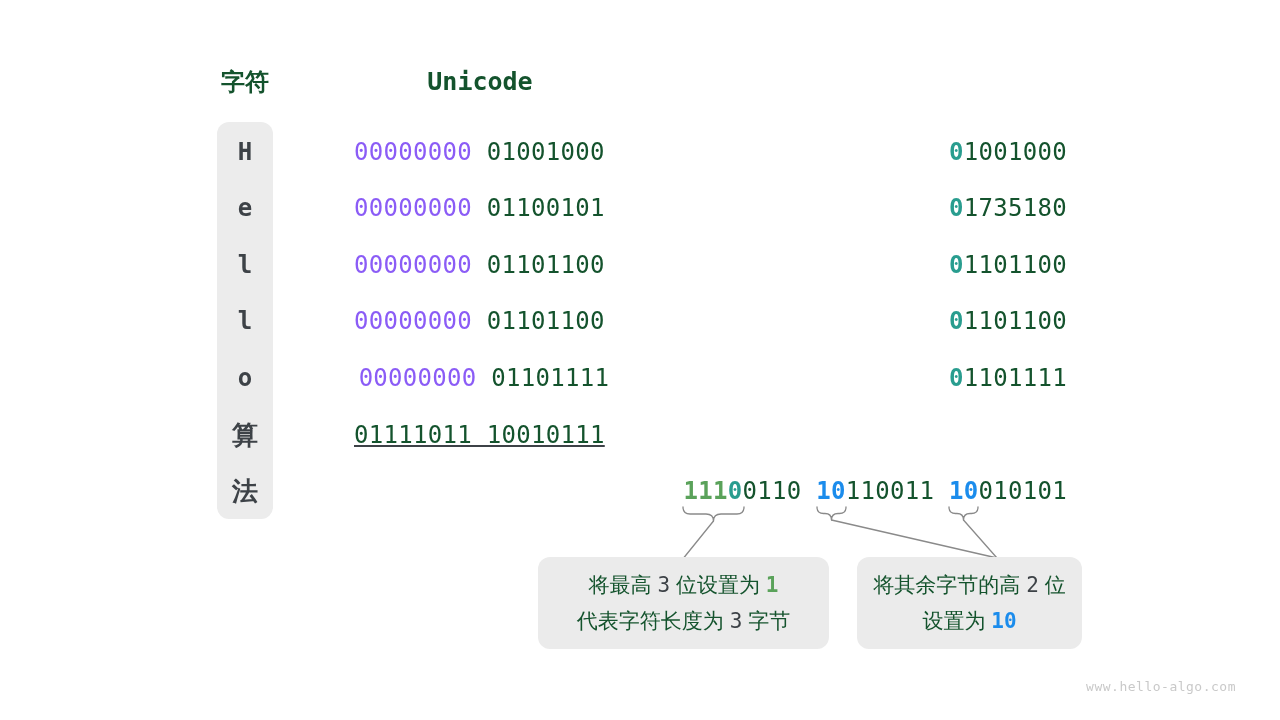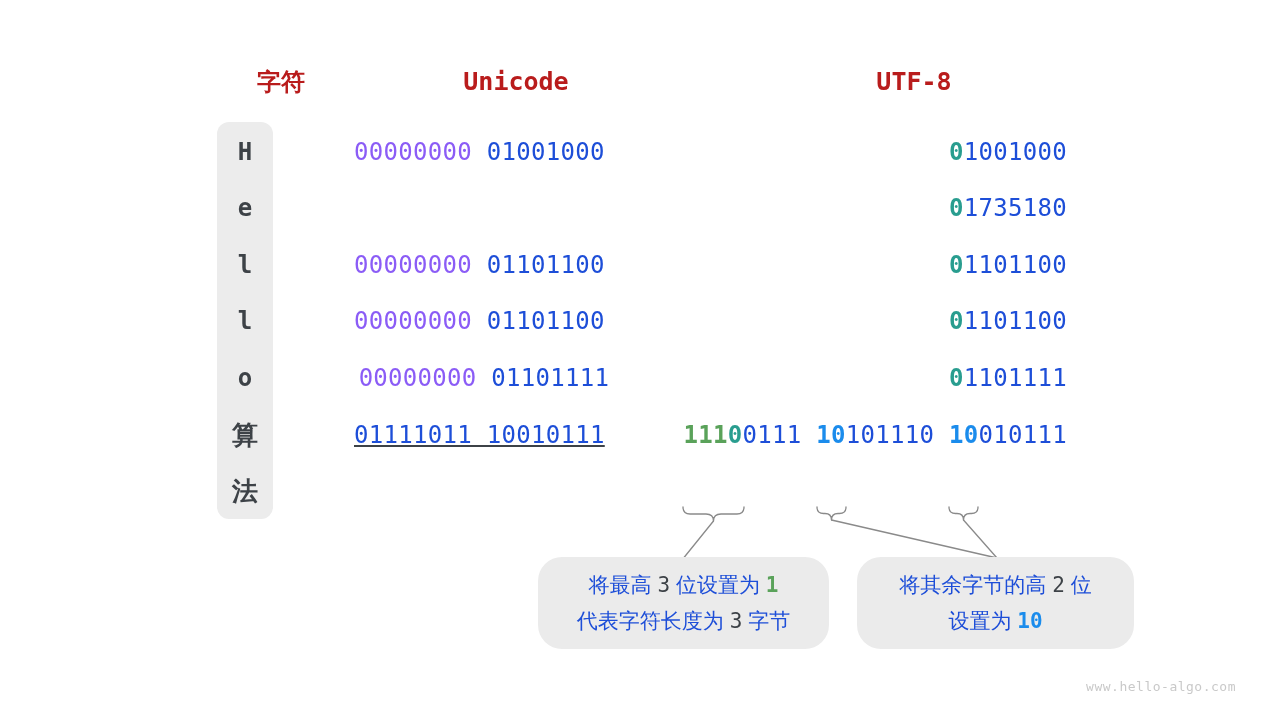--- a/index.html
+++ b/index.html
@@ -2,92 +2,92 @@
 <html><head>
 <meta charset="utf-8">
 <style>
   html,body{margin:0;padding:0;background:#ffffff;}
   #canvas{
     position:relative;width:1280px;height:720px;background:#ffffff;overflow:hidden;
     font-family:"DejaVu Sans Mono","Liberation Mono",monospace;
   }
   .hdr{
     position:absolute;top:66px;height:32px;line-height:32px;text-align:center;
-    font-weight:bold;font-size:25px;color:#b91c1c;margin-left:36px;
+    font-weight:bold;font-size:25px;color:#14532d;
   }
   .hdr-cjk{font-family:"Liberation Sans","DejaVu Sans",sans-serif;font-size:24px;}
   #char-col-bg{
     position:absolute;left:217px;top:122px;width:56px;height:397px;
     background:#ececec;border-radius:12px;
   }
   .char-cell{
     position:absolute;left:217px;width:56px;height:32px;line-height:32px;
     text-align:center;font-weight:bold;font-size:24px;color:#3d4247;
   }
   .char-cell.cjk{font-family:"Liberation Sans","DejaVu Sans",sans-serif;font-size:26px;}
   .bin{
     position:absolute;height:32px;line-height:32px;font-size:24px;
     letter-spacing:0.3px;white-space:pre;color:#3d4247;
   }
   .bin.unicode{left:354px;width:260px;text-align:left;}
   .bin.utf8{left:600px;width:467px;text-align:right;}
-  .c-dark{color:#1d4ed8;}
+  .c-dark{color:#14532d;}
   .c-gray{color:#8b5cf6;}
   .c-teal{color:#299d8f;font-weight:bold;}
   .c-green{color:#5aa25a;font-weight:bold;}
   .c-blue{color:#1b8cec;font-weight:bold;}
   #annot-svg{position:absolute;left:0;top:0;width:1280px;height:720px;}
   .callout{
-    position:absolute;top:557px;height:92px;background:#ebebeb;border-radius:24px;
+    position:absolute;top:557px;height:92px;background:#ebebeb;border-radius:12px;
     display:flex;flex-direction:column;justify-content:center;align-items:center;
     font-family:"Liberation Sans","DejaVu Sans",sans-serif;
     font-size:21px;color:#3d4247;
   }
   .callout .line{height:36px;line-height:36px;white-space:pre;text-align:center;}
   .callout .c-num{font-family:"DejaVu Sans Mono","Liberation Mono",monospace;color:#3d4247;}
   .callout .c-green-bold{font-family:"DejaVu Sans Mono","Liberation Mono",monospace;color:#5aa25a;font-weight:bold;}
   .callout .c-blue-bold{font-family:"DejaVu Sans Mono","Liberation Mono",monospace;color:#1b8cec;font-weight:bold;}
   #box1{left:538px;width:291px;}
-  #box2{left:857px;width:277px;}
+  #box2{left:857px;width:225px;}
   #watermark{
     position:absolute;right:44px;bottom:26px;font-size:13px;color:#c9c9c9;
     letter-spacing:0.5px;
   }
 </style>
 </head>
 <body>
 
 <div id="canvas">
 
   <div class="hdr hdr-cjk" style="left:217px;width:56px;">字符</div>
   <div class="hdr" style="left:354px;width:252px;">Unicode</div>
-  <div class="hdr" style="left:683px;width:390px;">UTF-8</div>
 
   <div id="char-col-bg"></div>
 
   <div class="char-cell" style="top:136px;">H</div>
   <div class="char-cell" style="top:192px;">e</div>
   <div class="char-cell" style="top:249px;">l</div>
   <div class="char-cell" style="top:305px;">l</div>
   <div class="char-cell" style="top:362px;">o</div>
   <div class="char-cell cjk" style="top:419px;">算</div>
   <div class="char-cell cjk" style="top:475px;">法</div>
 
   <div class="bin unicode" style="top:136px;"><span class="c-gray">00000000</span><span class="c-dark"> 01001000</span></div>
+  <div class="bin unicode" style="top:192px;"><span class="c-gray">00000000</span><span class="c-dark"> 01100101</span></div>
   <div class="bin unicode" style="top:249px;"><span class="c-gray">00000000</span><span class="c-dark"> 01101100</span></div>
   <div class="bin unicode" style="top:305px;"><span class="c-gray">00000000</span><span class="c-dark"> 01101100</span></div>
   <div class="bin unicode" style="top:362px;text-align:center;"><span class="c-gray">00000000</span><span class="c-dark"> 01101111</span></div>
   <div class="bin unicode" style="top:419px;text-decoration:underline;"><span class="c-dark">01111011 10010111</span></div>
 
   <div class="bin utf8" style="top:136px;"><span class="c-teal">0</span><span class="c-dark">1001000</span></div>
   <div class="bin utf8" style="top:192px;"><span class="c-teal">0</span><span class="c-dark">1735180</span></div>
   <div class="bin utf8" style="top:249px;"><span class="c-teal">0</span><span class="c-dark">1101100</span></div>
   <div class="bin utf8" style="top:305px;"><span class="c-teal">0</span><span class="c-dark">1101100</span></div>
   <div class="bin utf8" style="top:362px;"><span class="c-teal">0</span><span class="c-dark">1101111</span></div>
-  <div class="bin utf8" style="top:419px;"><span class="c-green">111</span><span class="c-teal">0</span><span class="c-dark">0111 </span><span class="c-blue">10</span><span class="c-dark">101110 </span><span class="c-blue">10</span><span class="c-dark">010111</span></div>
+  <div class="bin utf8" style="top:475px;"><span class="c-green">111</span><span class="c-teal">0</span><span class="c-dark">0110 </span><span class="c-blue">10</span><span class="c-dark">110011 </span><span class="c-blue">10</span><span class="c-dark">010101</span></div>
 
   <svg id="annot-svg" viewBox="0 0 1280 720" fill="none" stroke="#8a8a8a" stroke-width="1.3" stroke-linecap="round" stroke-linejoin="round">
     <path d="M683,507 Q683,514 690,514 L706,514 Q713.5,514 713.5,521 Q713.5,514 721,514 L737,514 Q744,514 744,507"></path>
     <path d="M817,507 Q817,513.5 823.5,513.5 L825,513.5 Q831.5,513.5 831.5,520 Q831.5,513.5 838,513.5 L839.5,513.5 Q846,513.5 846,507"></path>
     <path d="M949,507 Q949,513.5 955.5,513.5 L957,513.5 Q963.5,513.5 963.5,520 Q963.5,513.5 970,513.5 L971.5,513.5 Q978,513.5 978,507"></path>
     <line x1="713.5" y1="521" x2="682" y2="560"></line>
     <line x1="831.5" y1="520" x2="997" y2="558"></line>
     <line x1="963.5" y1="520" x2="997" y2="558"></line>
   </svg>
 

